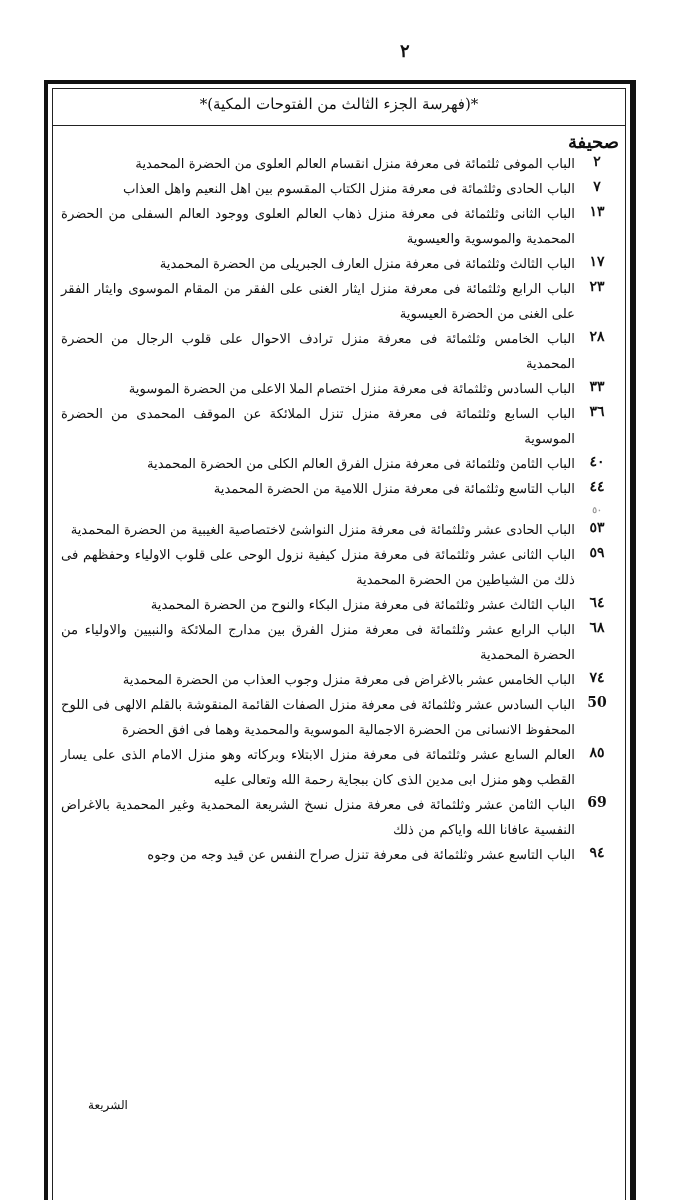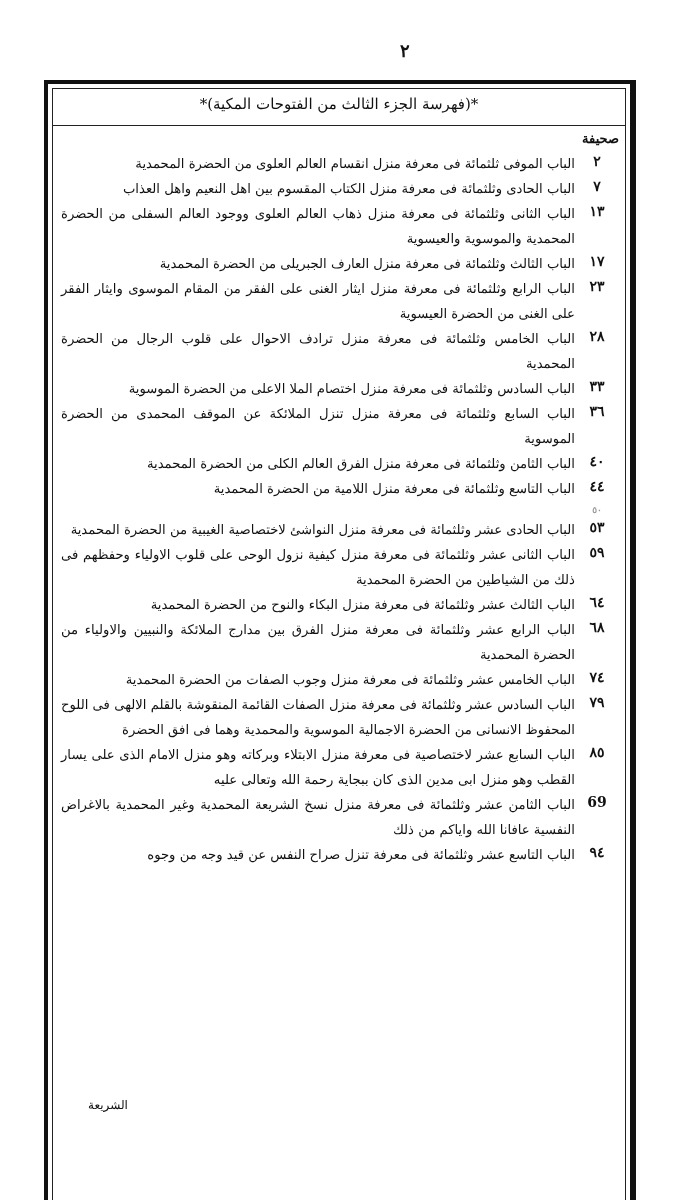--- a/index.html
+++ b/index.html
@@ -6,21 +6,21 @@
   body { width: 684px; height: 1200px; position: relative; overflow: hidden;
          font-family: "DejaVu Serif", serif; color: #111; }
   .page-number { position: absolute; top: 40px; left: 400px; font-size: 18px; font-weight: bold; }
   .frame { position: absolute; left: 44px; top: 80px; width: 592px; height: 1145px;
            border: 4px solid #111; border-right-width: 6px; box-sizing: border-box; }
   .frame-inner { position: absolute; left: 4px; top: 4px; right: 4px; bottom: 4px;
                  border: 1px solid #222; }
   .title { position: absolute; top: 6px; left: 0; right: 0; text-align: center;
            font-size: 15px; direction: rtl; }
   .title-rule { position: absolute; top: 36px; left: 0; right: 0; border-top: 1.5px solid #222; }
-  .col-head { position: absolute; top: 42px; right: 6px; font-size: 13px; font-weight: bold; direction: rtl; }
+  .col-head { position: absolute; top: 42px; right: 6px; font-size: 18px; font-weight: bold; direction: rtl; }
   .entries { position: absolute; top: 62px; left: 6px; right: 6px; direction: rtl; }
   .entry { display: flex; flex-direction: row; align-items: flex-start; }
   .entry .num { width: 44px; flex: 0 0 44px; text-align: center; font-size: 14px;
                 font-weight: bold; padding-top: 2px; }
   .entry .text { flex: 1; font-size: 13.2px; line-height: 25px; text-align: justify;
                  text-align-last: right; padding-left: 2px; }
   .entry.faint .text, .entry.faint .num { color: #9a9a9a; font-size: 9px; line-height: 14px; }
   .catchword { position: absolute; top: 1098px; left: 88px; font-size: 12px; direction: rtl; }
 </style>
 </head>
@@ -88,29 +88,29 @@
         <div class="entry">
           <span class="num">٦٤</span>
           <span class="text">الباب الثالث عشر وثلثمائة فى معرفة منزل البكاء والنوح من الحضرة المحمدية</span>
         </div>
         <div class="entry">
           <span class="num">٦٨</span>
           <span class="text">الباب الرابع عشر وثلثمائة فى معرفة منزل الفرق بين مدارج الملائكة والنبيين والاولياء من الحضرة المحمدية</span>
         </div>
         <div class="entry">
           <span class="num">٧٤</span>
-          <span class="text">الباب الخامس عشر وثلثمائة فى معرفة منزل وجوب الصفات من الحضرة المحمدية</span>
+          <span class="text">الباب الخامس عشر بالاغراض فى معرفة منزل وجوب العذاب من الحضرة المحمدية</span>
         </div>
         <div class="entry">
-          <span class="num">٧٩</span>
+          <span class="num">50</span>
           <span class="text">الباب السادس عشر وثلثمائة فى معرفة منزل الصفات القائمة المنقوشة بالقلم الالهى فى اللوح المحفوظ الانسانى من الحضرة الاجمالية الموسوية والمحمدية وهما فى افق الحضرة</span>
         </div>
         <div class="entry">
           <span class="num">٨٥</span>
-          <span class="text">الباب السابع عشر لاختصاصية فى معرفة منزل الابتلاء وبركاته وهو منزل الامام الذى على يسار القطب وهو منزل ابى مدين الذى كان ببجاية رحمة الله وتعالى عليه</span>
+          <span class="text">العالم السابع عشر وثلثمائة فى معرفة منزل الابتلاء وبركاته وهو منزل الامام الذى على يسار القطب وهو منزل ابى مدين الذى كان ببجاية رحمة الله وتعالى عليه</span>
         </div>
         <div class="entry">
           <span class="num">69</span>
           <span class="text">الباب الثامن عشر وثلثمائة فى معرفة منزل نسخ الشريعة المحمدية وغير المحمدية بالاغراض النفسية عافانا الله واياكم من ذلك</span>
         </div>
         <div class="entry">
           <span class="num">٩٤</span>
           <span class="text">الباب التاسع عشر وثلثمائة فى معرفة تنزل صراح النفس عن قيد وجه من وجوه</span>
         </div>
       </div>

